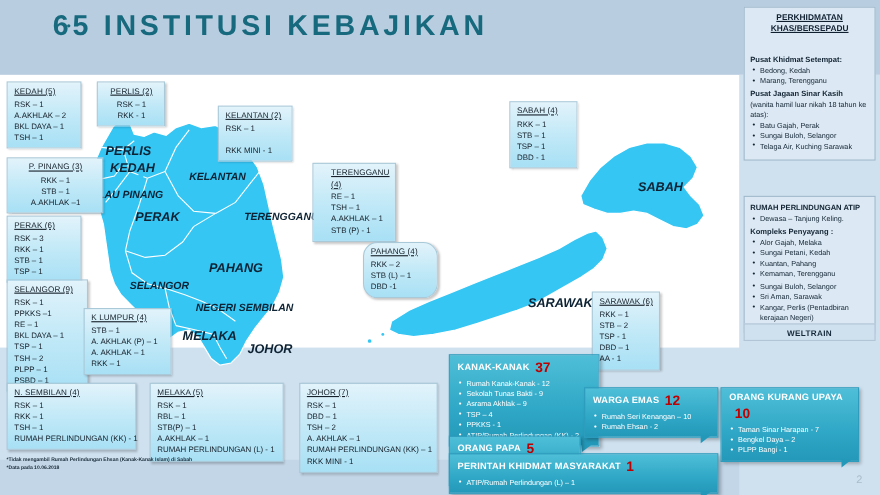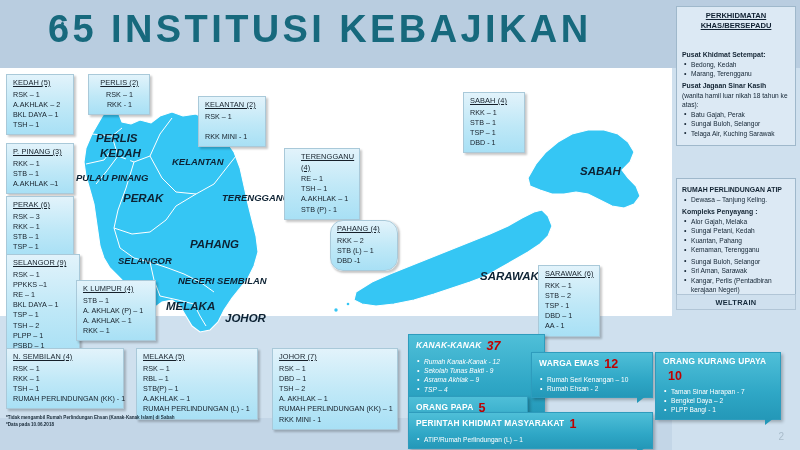--- a/index.html
+++ b/index.html
@@ -30,21 +30,21 @@
     background: #ffffff;
   }
   .band-bottomstrip {
     position: absolute; left: 0; top: 418px; width: 672px; height: 32px;
     background: #c3d6e7;
   }
 
   
   .title {
     position: absolute; left: 48px; top: 8px; width: 600px;
-    font-size: 38px; font-weight: bold; letter-spacing: 3.4px;
+    font-size: 26px; font-weight: bold; letter-spacing: 3.4px;
     color: #17697d; white-space: nowrap;
   }
   .title-dot {
     position: absolute; left: 61px; top: 22px;
     width: 3px; height: 3px; border-radius: 50%; background: #17697d;
   }
 
   
   .map-wrap { position: absolute; left: 0; top: 60px; width: 672px; height: 290px; }
   .map-label {
@@ -239,21 +239,21 @@
         <div class="ln">&nbsp;</div>
         <div class="ln">RKK MINI - 1</div>
       </div>
       <div class="box" style="left: 463px; top: 92px; width: 62px;">
         <div class="hd">SABAH (4)</div>
         <div class="ln">RKK – 1</div>
         <div class="ln">STB – 1</div>
         <div class="ln">TSP – 1</div>
         <div class="ln">DBD - 1</div>
       </div>
-      <div class="box" style="left: 6px; top: 143px; width: 68px;">
+      <div class="box" style="left: 6px; top: 143px; width: 88px; text-align: center;">
         <div class="hd">P. PINANG (3)</div>
         <div class="ln">RKK – 1</div>
         <div class="ln">STB – 1</div>
         <div class="ln">A.AKHLAK –1</div>
       </div>
       <div class="box" style="left: 284px; top: 148px; width: 76px; padding-left: 16px;">
         <div class="hd">TERENGGANU (4)</div>
         <div class="ln">RE – 1</div>
         <div class="ln">TSH – 1</div>
         <div class="ln">A.AKHLAK – 1</div>
@@ -318,21 +318,21 @@
         <div class="ln">RSK – 1</div>
         <div class="ln">DBD – 1</div>
         <div class="ln">TSH – 2</div>
         <div class="ln">A. AKHLAK – 1</div>
         <div class="ln">RUMAH PERLINDUNGAN (KK) – 1</div>
         <div class="ln">RKK MINI - 1</div>
       </div>
     </div>
 
   <div id="category-cards">
-      <div class="cat" style="left: 408px; top: 334px; width: 137px; font-style: italic;">
+      <div class="cat" style="left: 408px; top: 322px; width: 137px;">
         <div><span class="ct">KANAK-KANAK</span><span class="cnum">37</span></div>
         <ul>
           <li>Rumah Kanak-Kanak - 12</li>
           <li>Sekolah Tunas Bakti - 9</li>
           <li>Asrama Akhlak – 9</li>
           <li>TSP – 4</li>
           <li>PPKKS - 1</li>
           <li>ATIP/Rumah Perlindungan (KK) - 2</li>
         </ul>
         <div class="tail"></div>

